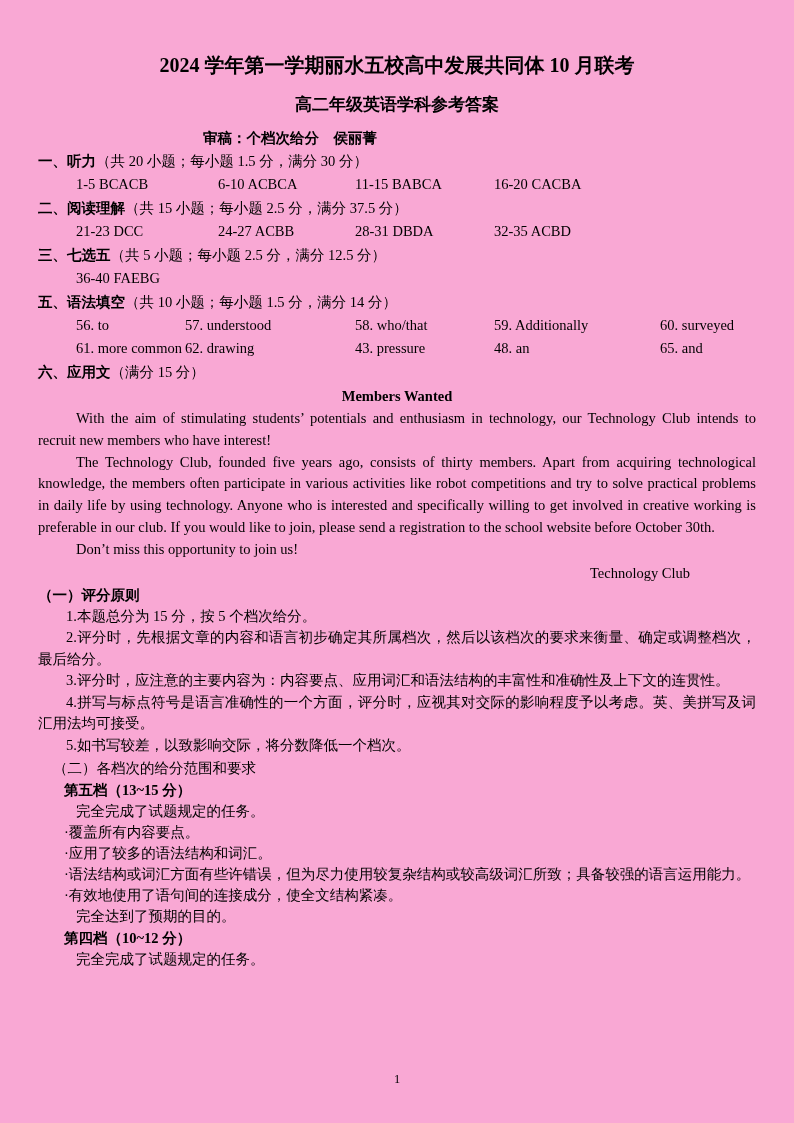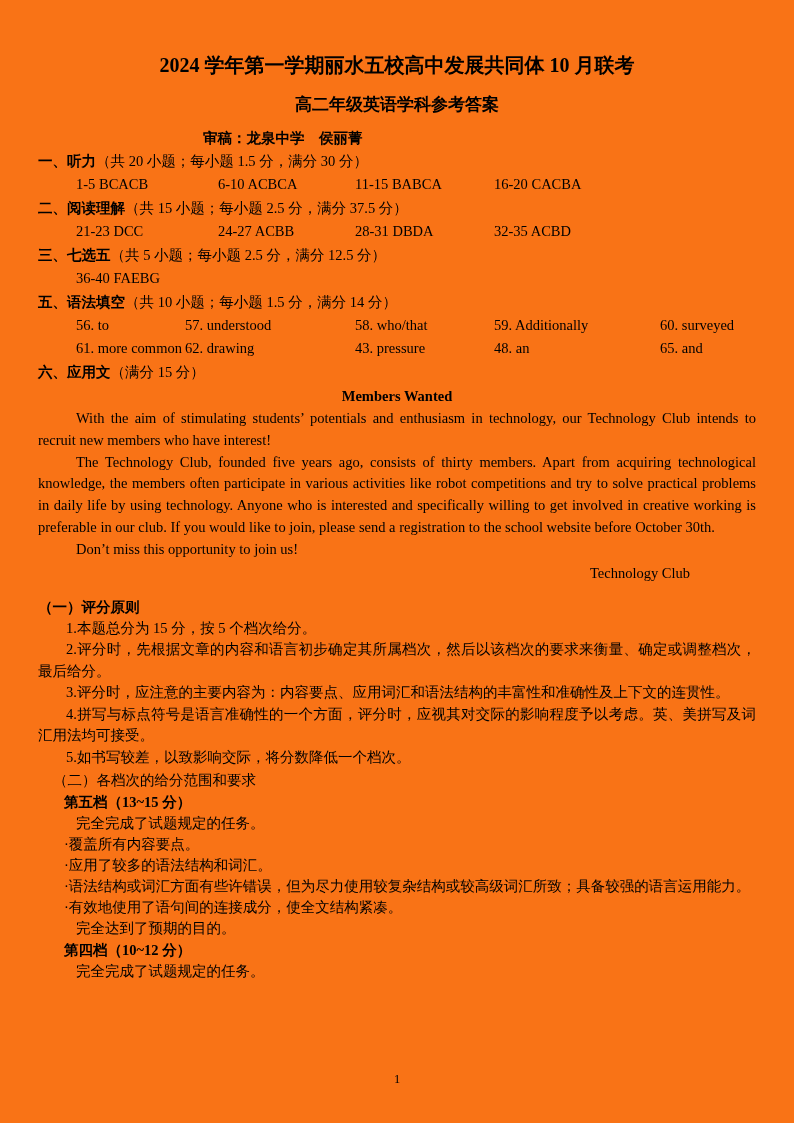--- a/index.html
+++ b/index.html
@@ -8,21 +8,21 @@
     width: 794px;
     margin: 0 auto;
     font-family: "Liberation Serif", "DejaVu Serif", serif;
     font-size: 14.5px;
     color: #000000;
   }
   .page {
     position: relative;
     width: 794px;
     min-height: 1123px;
-    background: #f97316;
+    background: #f9a8d4;
     padding: 52px 38px 20px 38px;
   }
   .doc-title {
     text-align: center;
     font-size: 20px;
     font-weight: bold;
     line-height: 26px;
   }
   .doc-subtitle {
     text-align: center;
@@ -59,21 +59,21 @@
     text-indent: 38px;
     line-height: 21.8px;
   }
   .para.no-justify { text-align: left; }
   .signature {
     text-align: right;
     padding-right: 66px;
     line-height: 22px;
     margin-top: 1px;
   }
-  .score-head1 { font-weight: bold; line-height: 22px; margin-top: 12px; }
+  .score-head1 { font-weight: bold; line-height: 22px; margin-top: 0; }
   .score-head2 { line-height: 22px; text-indent: 15px; margin-top: 1px; }
   .principle {
     text-align: justify;
     text-indent: 28px;
     line-height: 21.5px;
   }
   .band-title { font-weight: bold; text-indent: 26px; line-height: 22px; }
   .band-line {
     text-indent: 26px;
     line-height: 21px;
@@ -91,21 +91,21 @@
 </style>
 </head>
 <body>
 
 <div class="page">
 
   <h1 class="doc-title">2024 学年第一学期丽水五校高中发展共同体 10 月联考</h1>
   <h2 class="doc-subtitle">高二年级英语学科参考答案</h2>
 
   <div class="meta-block">
-    <p class="meta-line">审稿：龙泉中学　侯丽菁</p>
+    <p class="meta-line">审稿：个档次给分　侯丽菁</p>
   </div>
 
   <div class="sec">
     <p class="sec-head"><span class="b">一、听力</span><span>（共 20 小题；每小题 1.5 分，满分 30 分）</span></p>
     <div class="ans-row cols-4">
       <span>1-5 BCACB</span>
       <span>6-10 ACBCA</span>
       <span>11-15 BABCA</span>
       <span>16-20 CACBA</span>
     </div>

